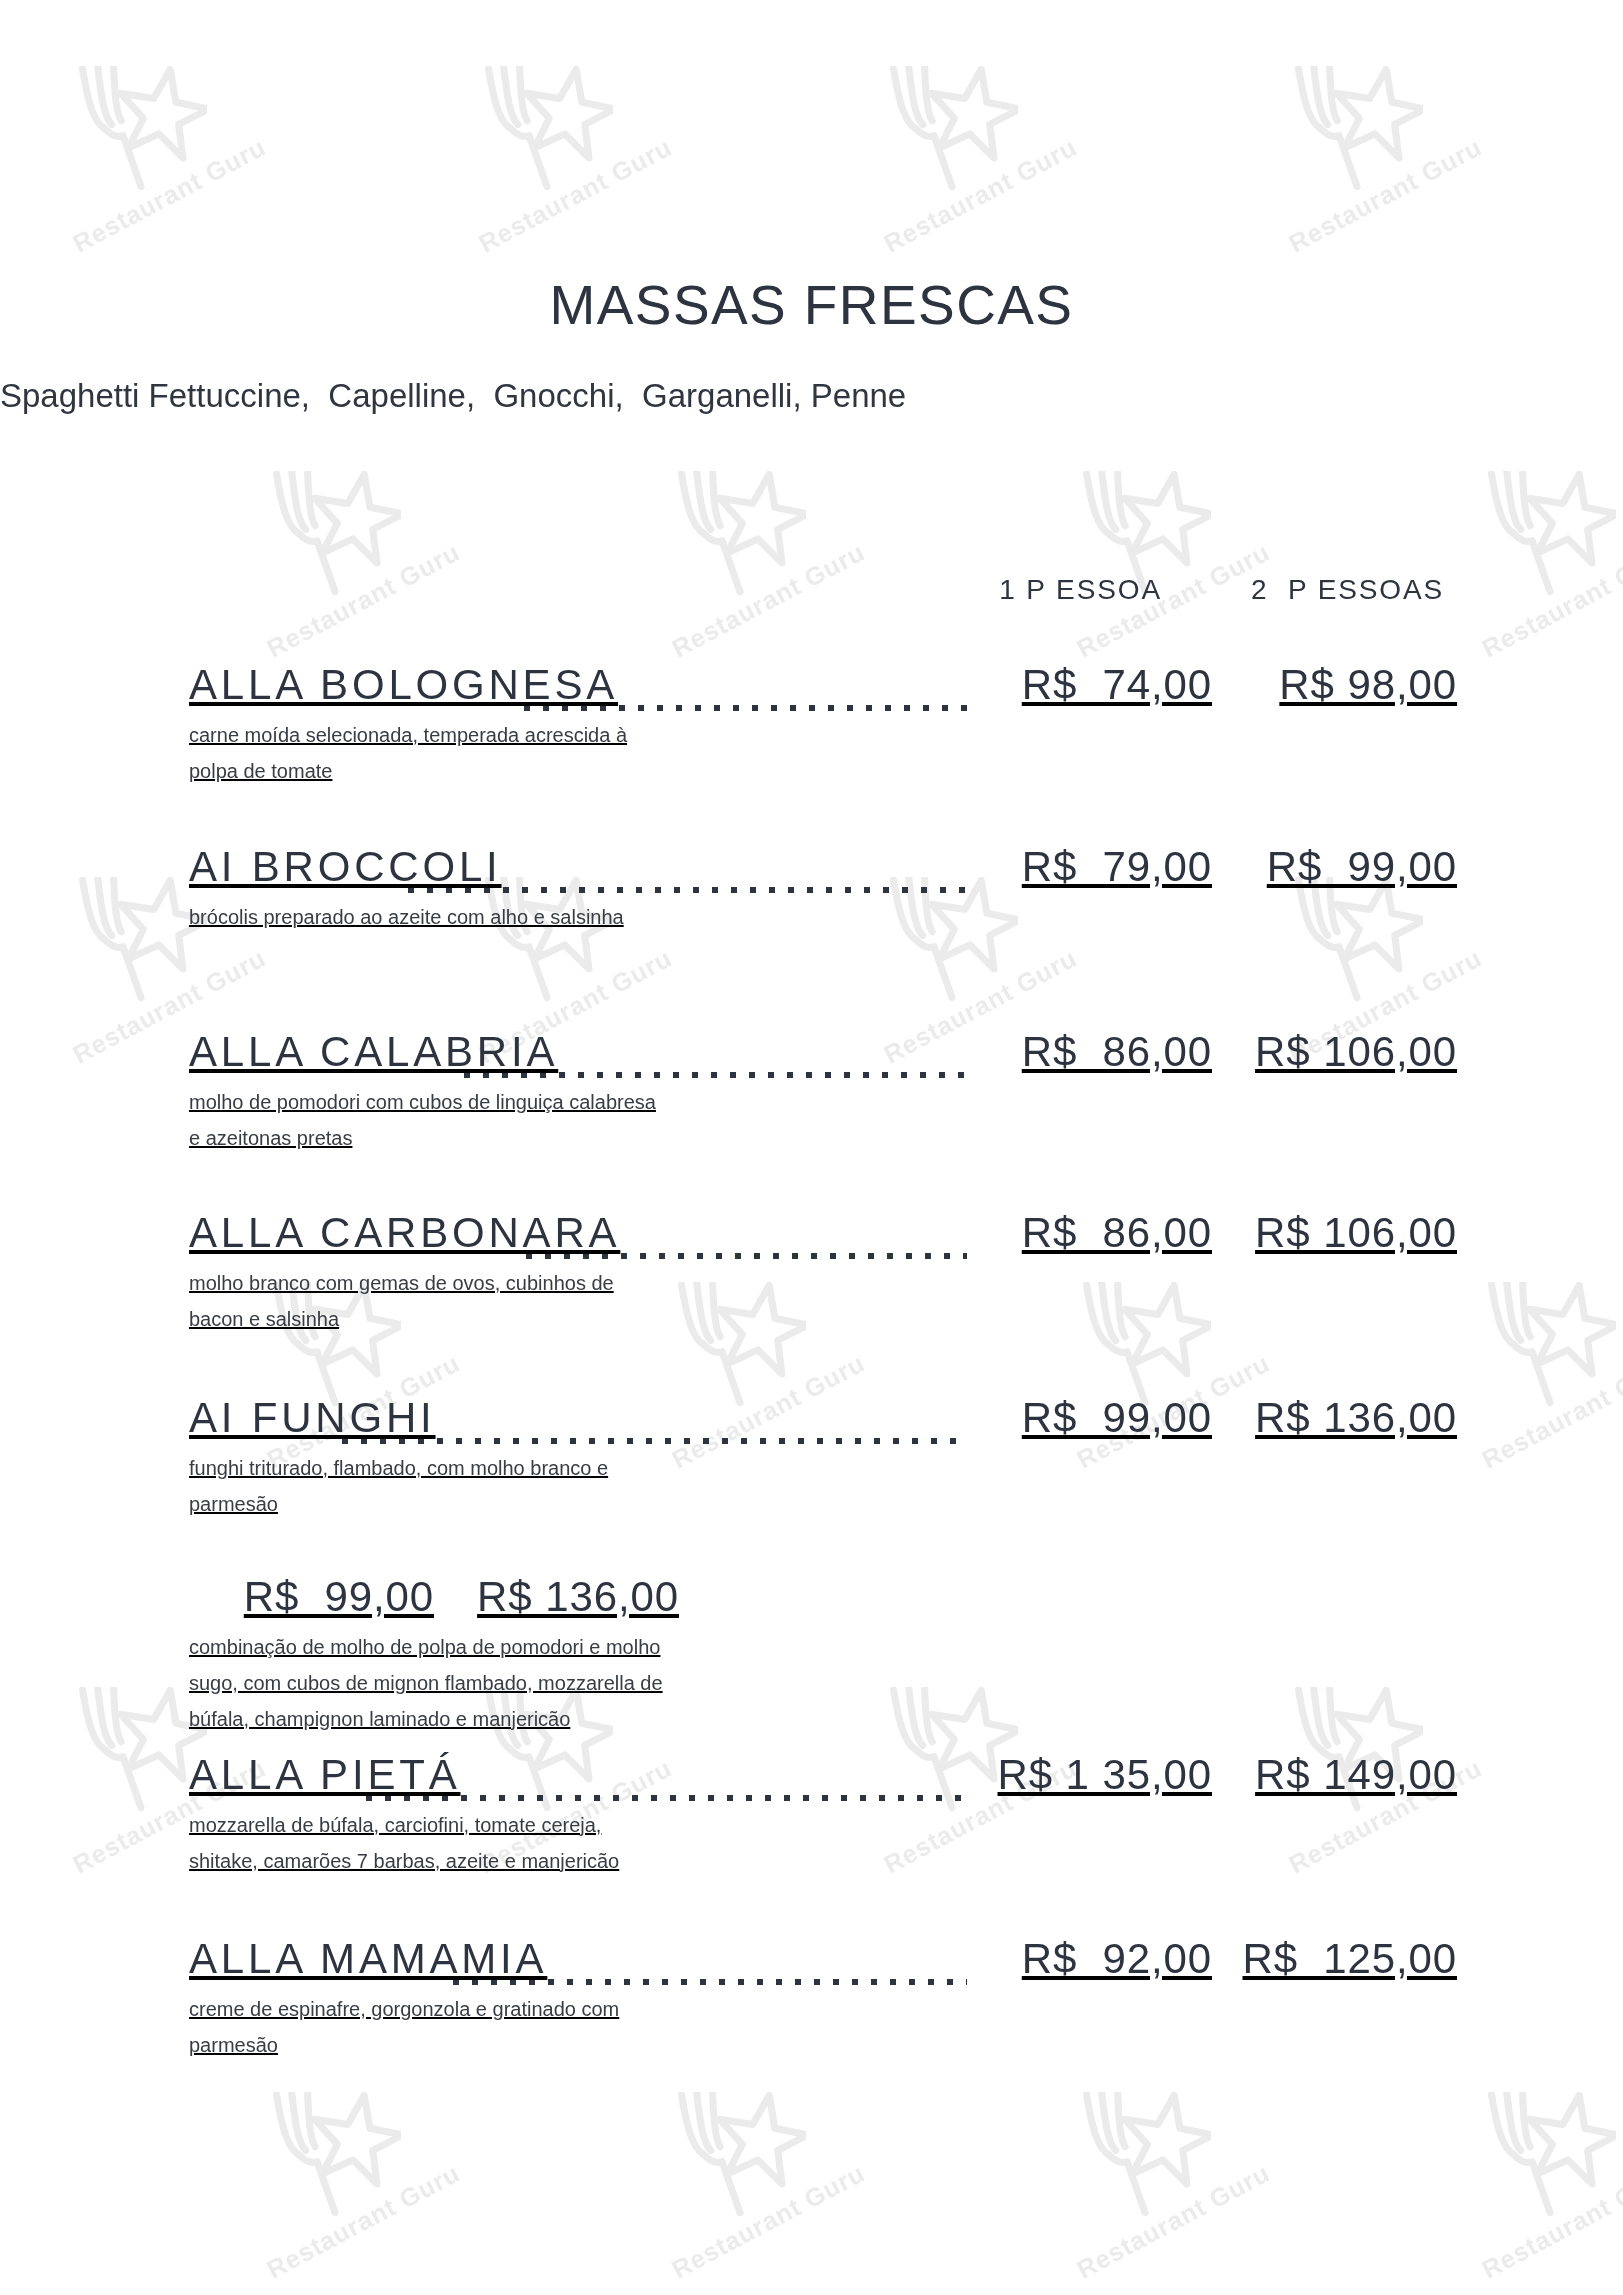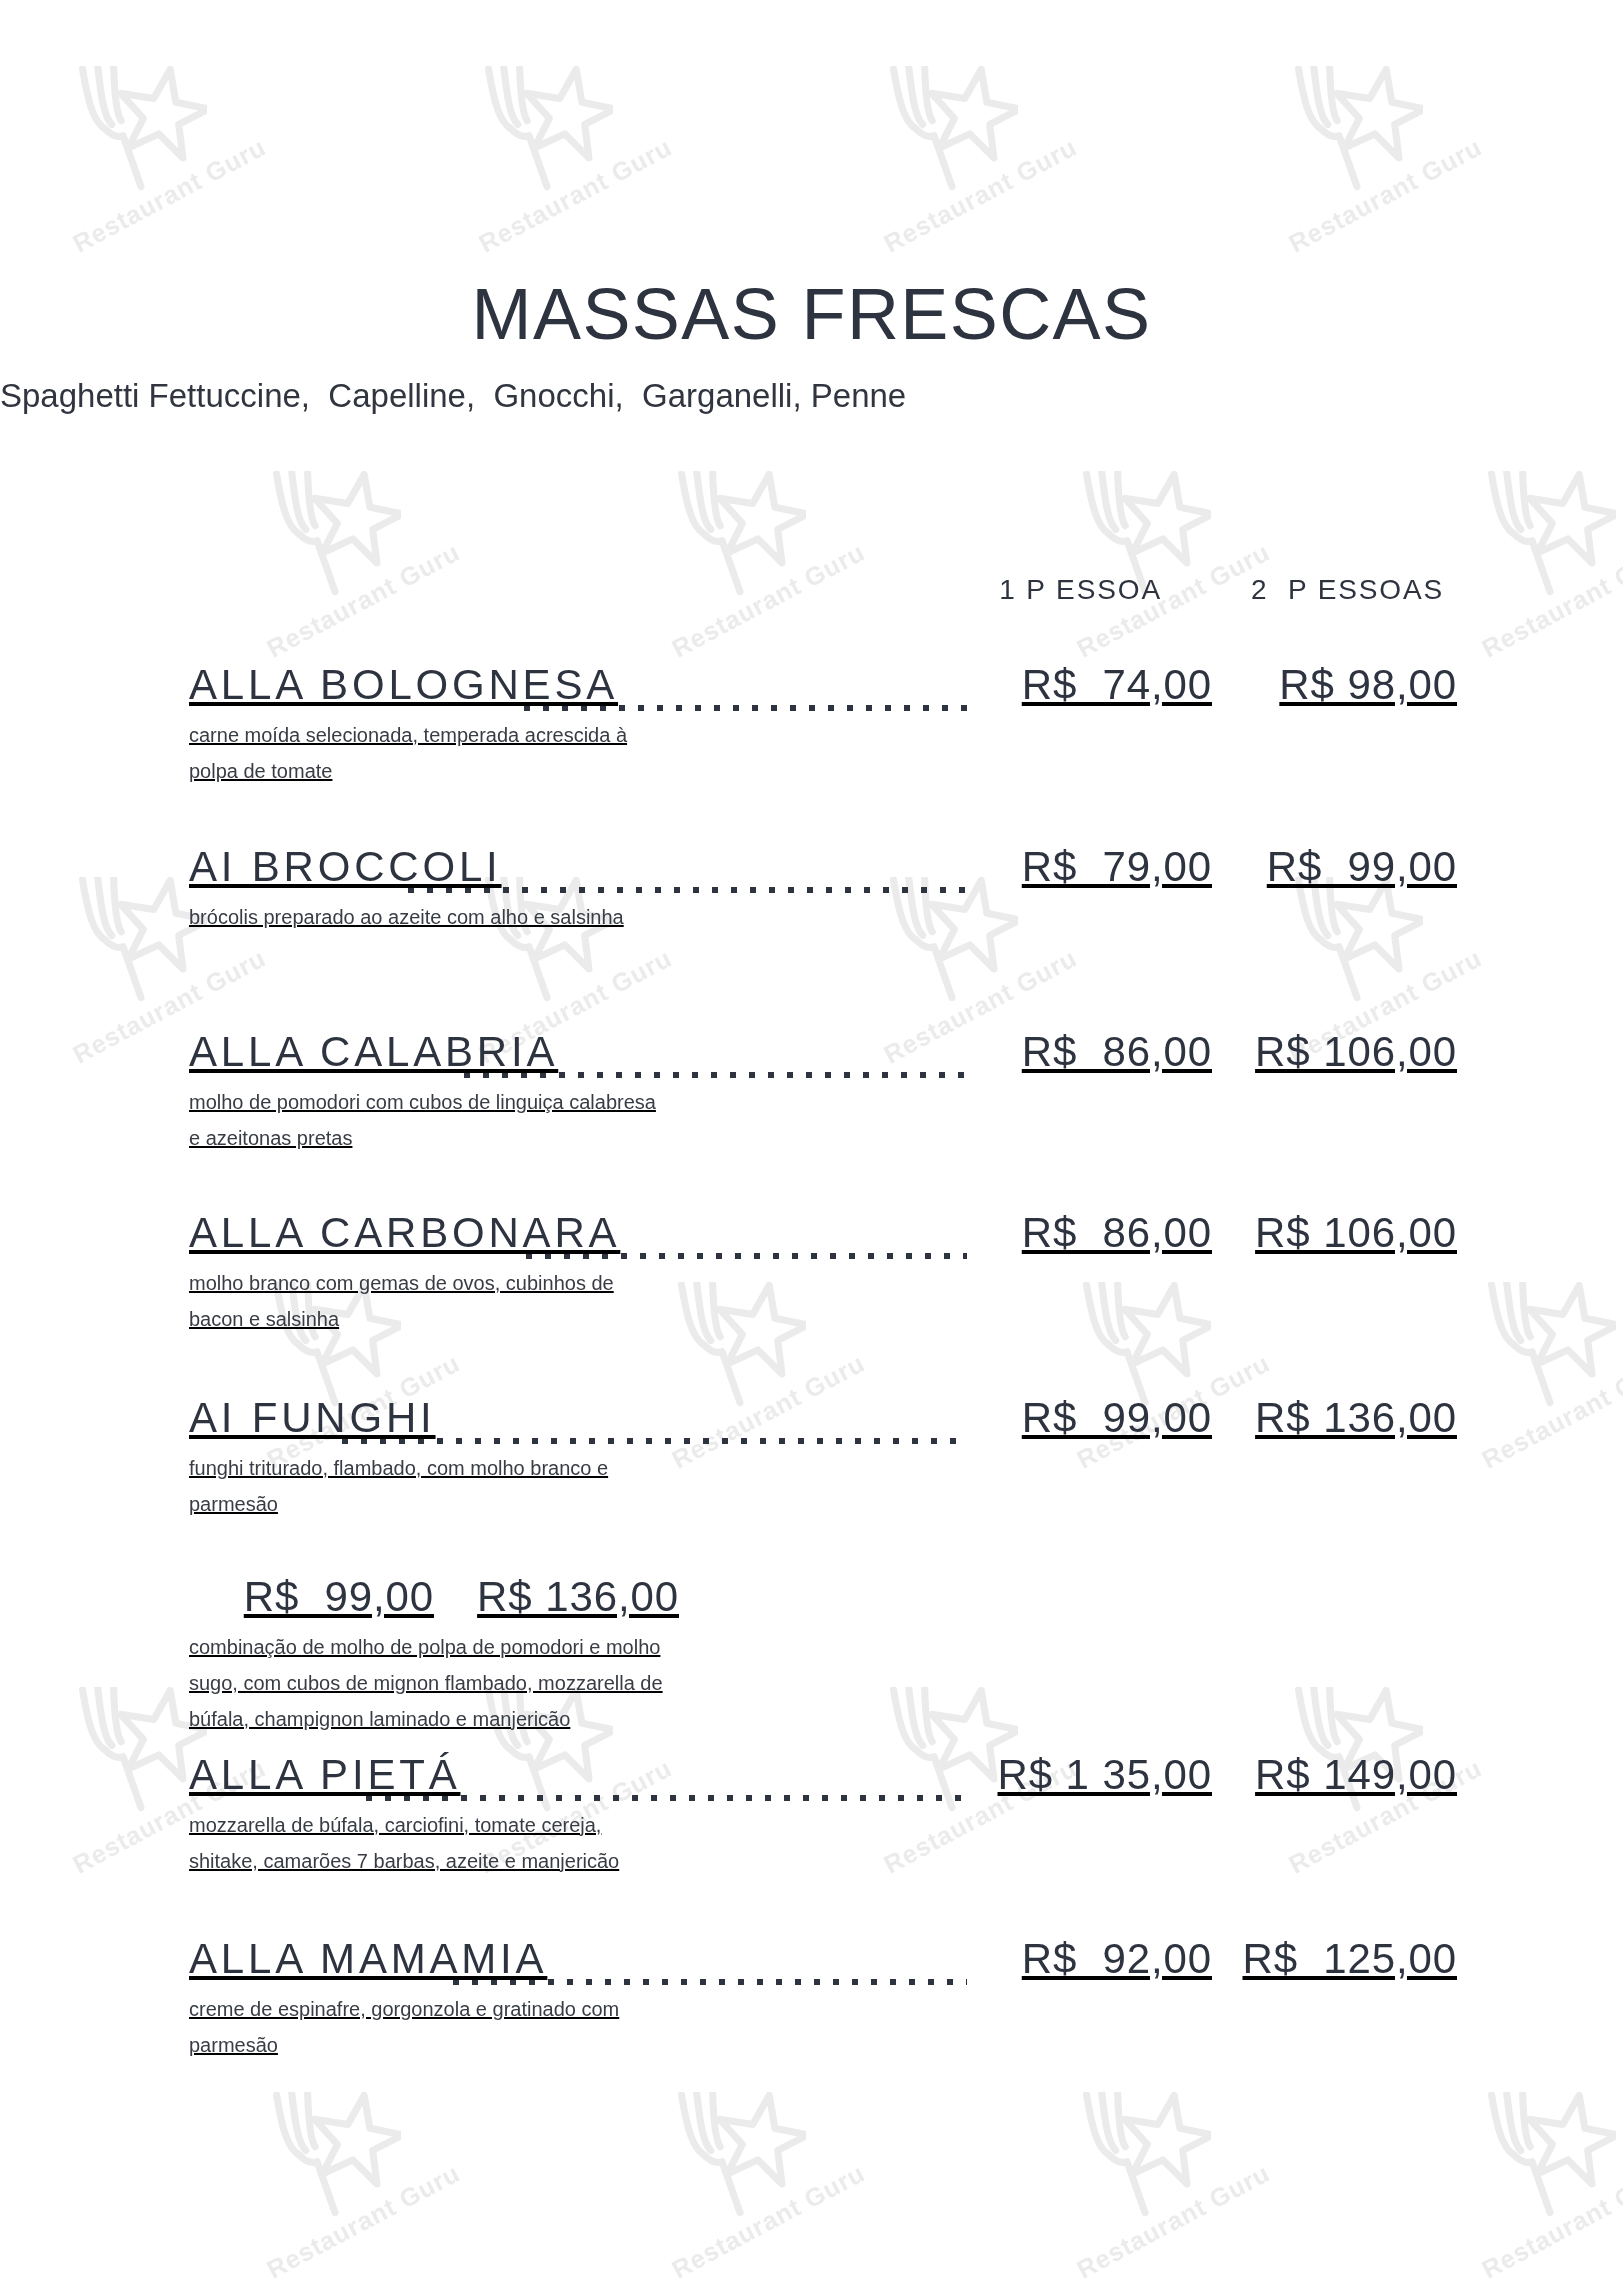--- a/index.html
+++ b/index.html
@@ -33,21 +33,21 @@
 
   
   .content { position: absolute; inset: 0; z-index: 1; }
 
   .title {
     position: absolute;
     top: 275px; left: 0;
     width: 100%;
     margin: 0;
     text-align: center;
-    font-size: 72px;
+    font-size: 55px;
     font-weight: 400;
     letter-spacing: 1.4px;
     line-height: 1.1;
     color: #2e3340;
   }
   .subtitle {
     position: absolute;
     top: 376px; left: 0;
     width: 100%;
     margin: 0;

